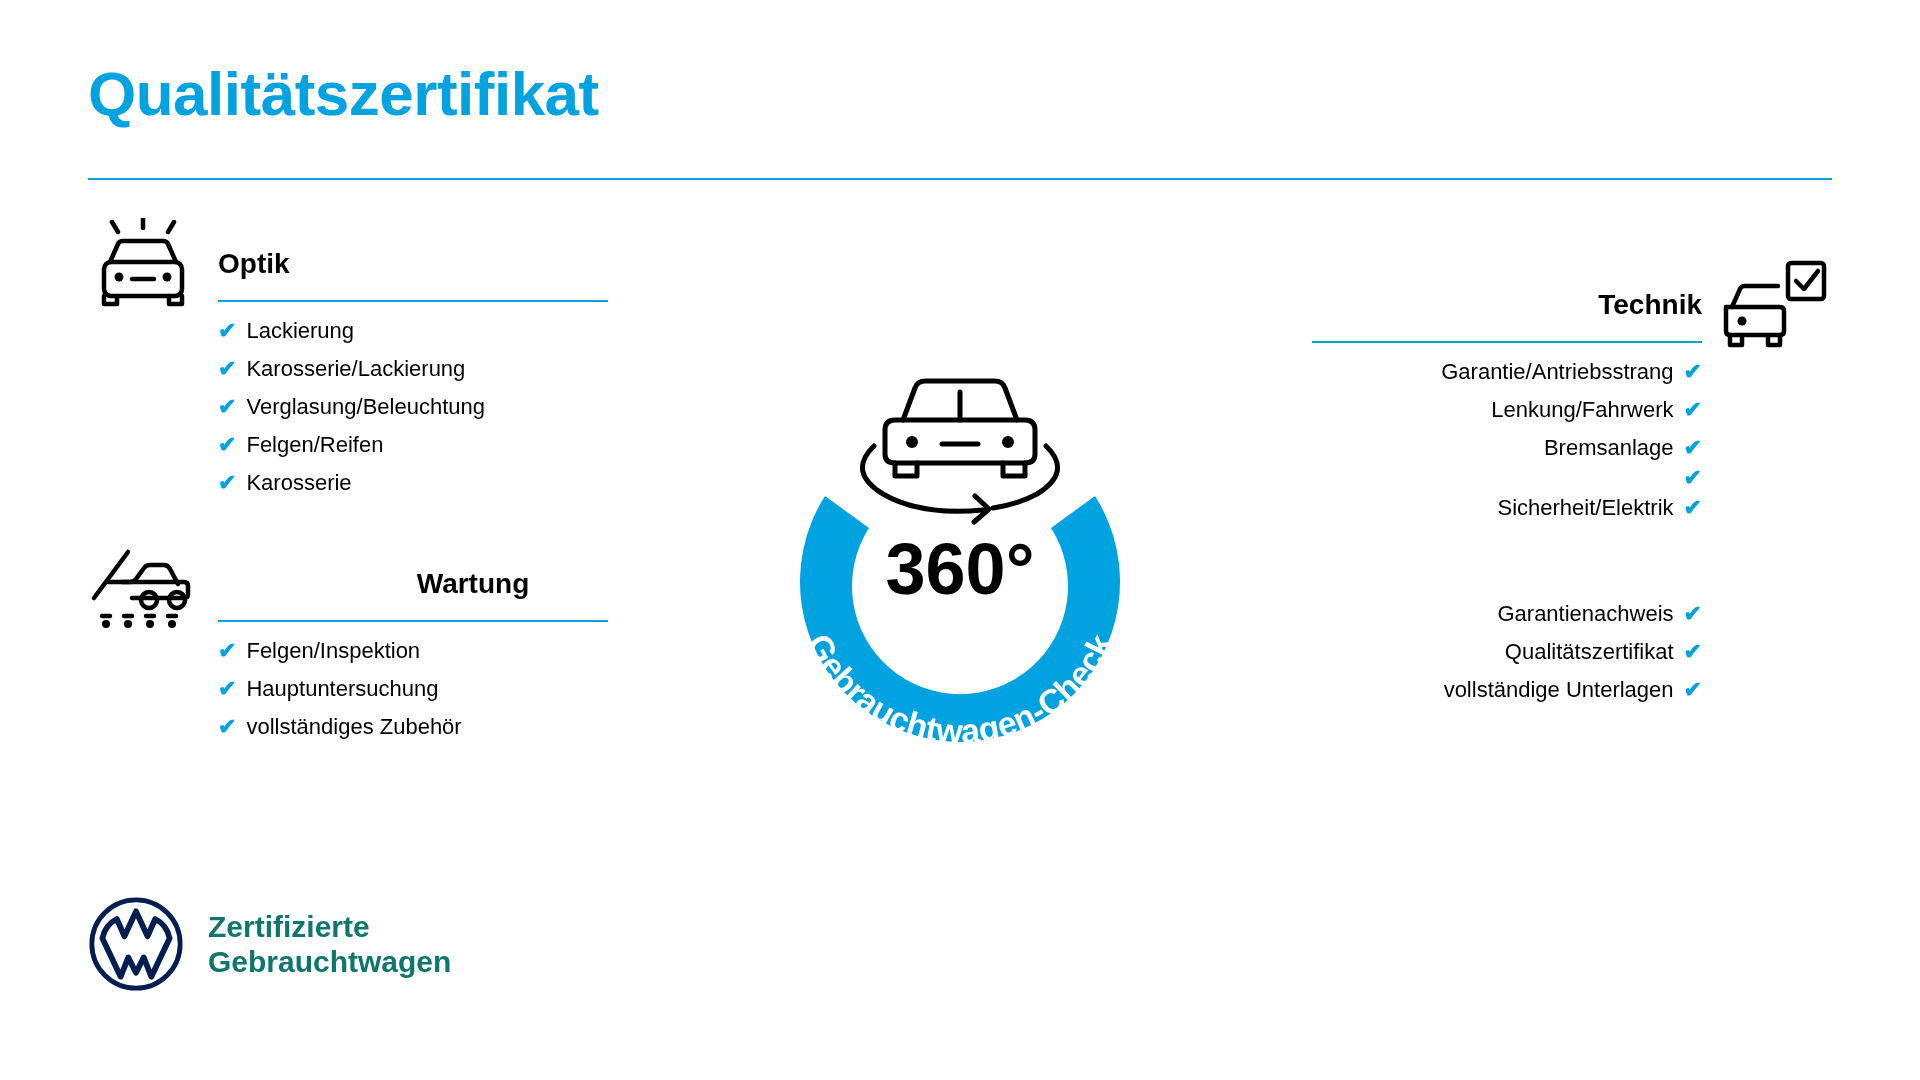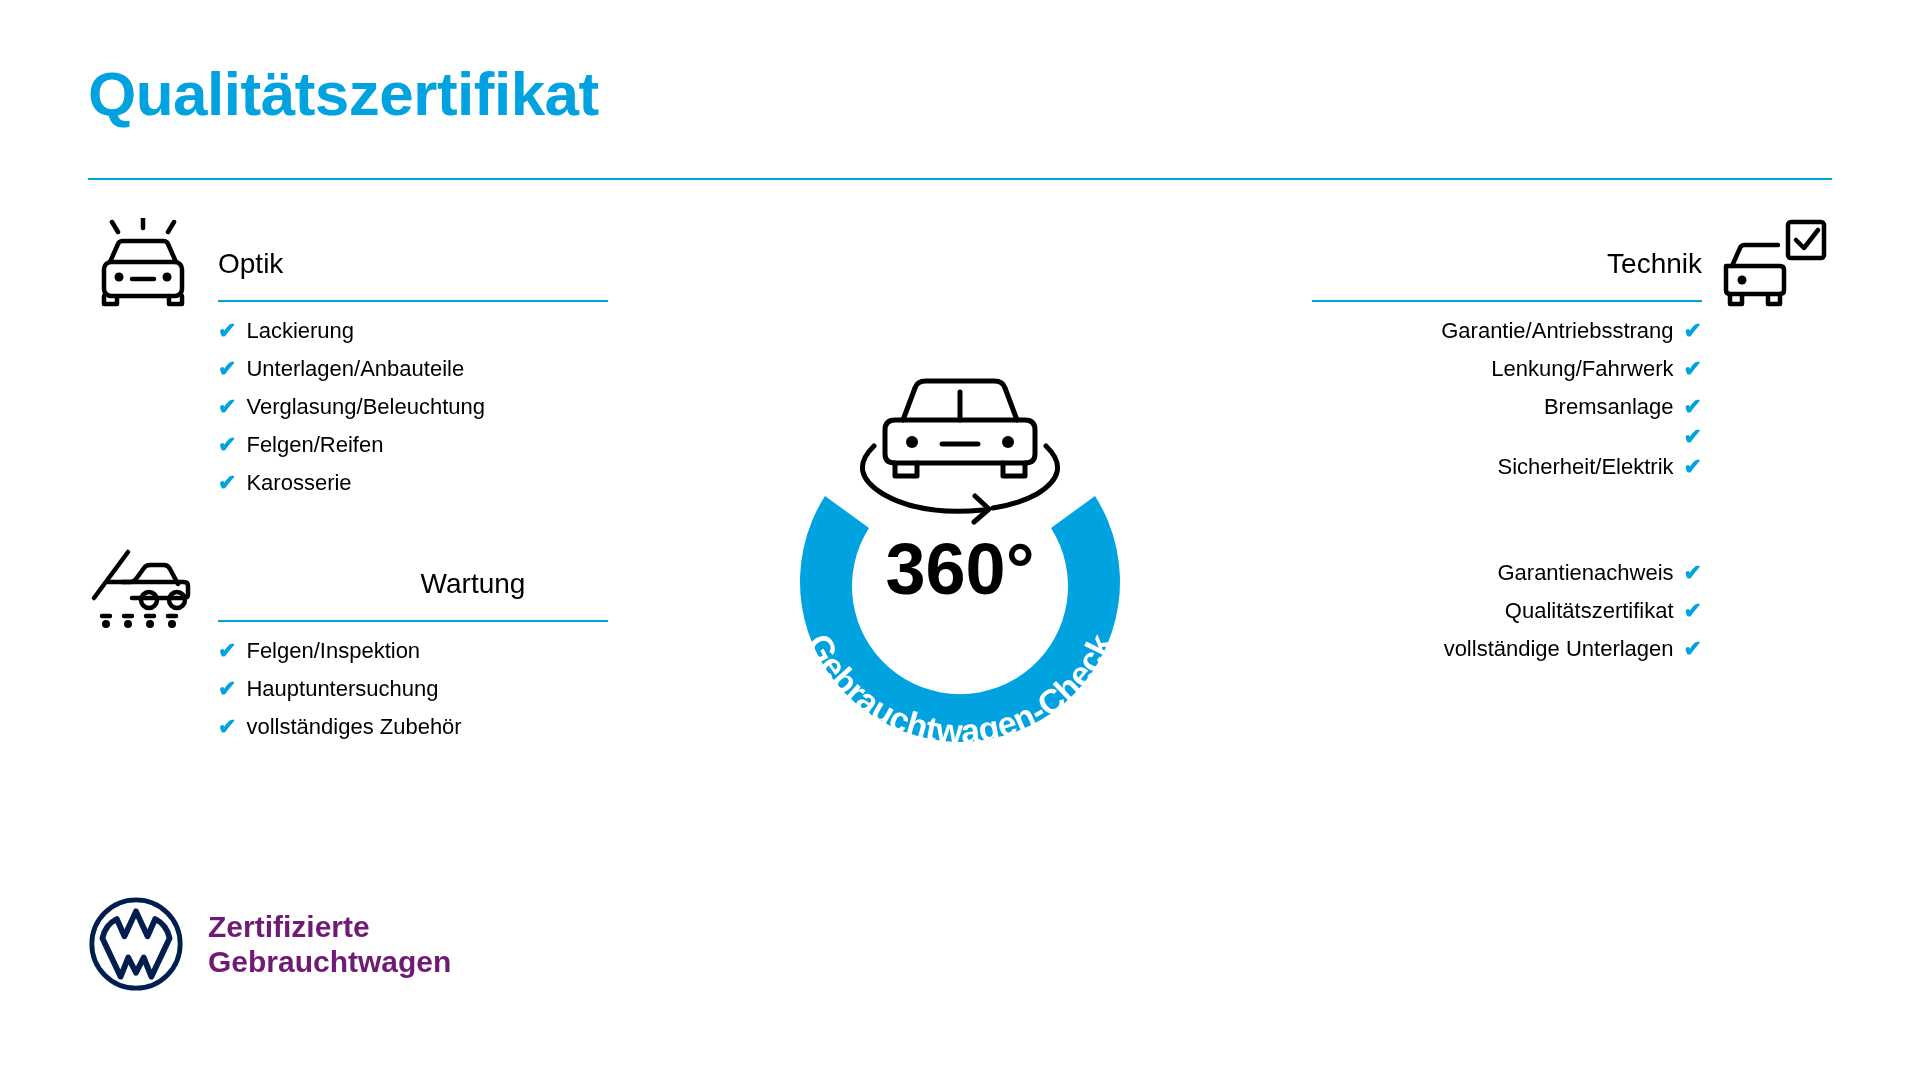--- a/index.html
+++ b/index.html
@@ -57,27 +57,27 @@
 
   .section { position: relative; }
   .section + .section { margin-top: 68px; text-align: center; }
 
   .sec-head {
     position: relative;
     height: 62px;
   }
   .sec-title {
     font-size: 28px;
-    font-weight: normal;
+    font-weight: bold;
     color: #000000;
     line-height: 1;
     white-space: nowrap;
   }
   .left .sec-title  { padding-left: 130px; }
-  .right .sec-title { padding-right: 130px; }
+  .right .sec-title { padding-right: 130px; margin-top: 41px; }
 
   .sec-rule {
     position: absolute;
     bottom: 10px;
     height: 2px;
     background: #00a3e0;
   }
   .left .sec-rule  { left: 130px;  right: 120px; }
   .right .sec-rule { right: 130px; left: 120px; }
 
@@ -134,21 +134,21 @@
     left: 88px;
     bottom: 88px;
     display: flex;
     align-items: center;
     gap: 24px;
   }
   .vw-logo { width: 96px; height: 96px; display: block; }
   .footer-text {
     font-size: 30px;
     font-weight: bold;
-    color: #701a75;
+    color: #0f766e;
     line-height: 1.18;
     white-space: pre-line;
   }
 </style>
 </head>
 <body>
 
 <div class="page">
 
   <div class="title">Qualitätszertifikat</div>
@@ -172,21 +172,21 @@
         <div class="sec-title">Optik</div>
         <div class="sec-rule"></div>
       </div>
       <ul class="items">
         <li>
             <span class="check">✔</span>
             <span>Lackierung</span>
           </li>
         <li>
             <span class="check">✔</span>
-            <span>Unterlagen/Anbauteile</span>
+            <span>Karosserie/Lackierung</span>
           </li>
         <li>
             <span class="check">✔</span>
             <span>Verglasung/Beleuchtung</span>
           </li>
         <li>
             <span class="check">✔</span>
             <span>Felgen/Reifen</span>
           </li>
         <li>

